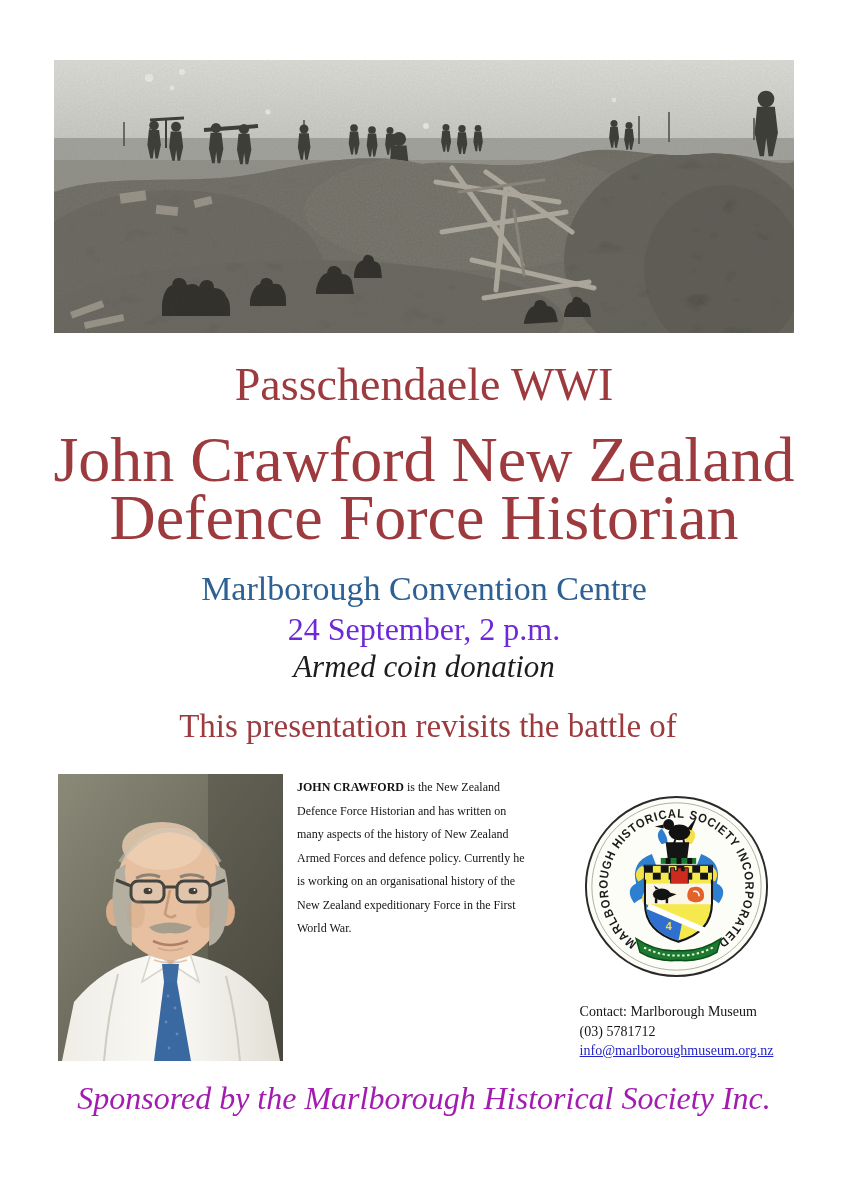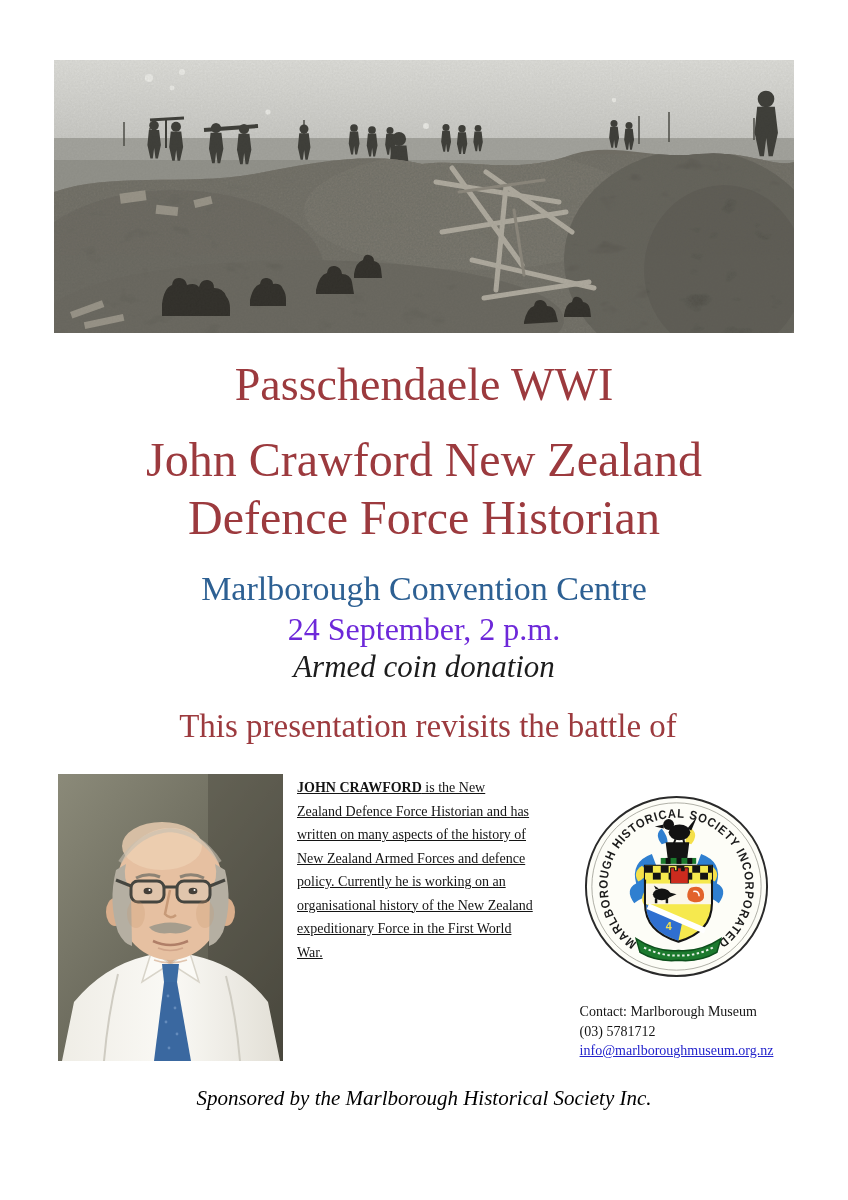--- a/index.html
+++ b/index.html
@@ -2,35 +2,35 @@
 <html><head>
 <meta charset="utf-8">
 <style>
   html,body{margin:0;padding:0;background:#ffffff;}
   .poster{
     position:relative;width:848px;height:1200px;margin:0 auto;background:#ffffff;
     font-family:"Liberation Serif", serif;color:#1c1c1c;text-align:center;overflow:hidden;
   }
   .war-photo{display:block;width:740px;height:273px;margin:60px auto 0;}
   .main-title{margin-top:26px;font-size:46px;line-height:52px;color:#9c3a3e;}
-  .speaker-title{margin-top:20px;font-size:48px;line-height:58px;color:#9c3a3e;}
+  .speaker-title{margin-top:20px;font-size:64px;line-height:58px;color:#9c3a3e;}
   .venue{margin-top:22px;font-size:34px;line-height:40px;color:#2d6093;}
   .datetime{margin-top:2px;font-size:32px;line-height:37px;color:#6d28d9;}
   .donation{font-size:31px;line-height:37px;font-style:italic;color:#1c1c1c;}
   .desc{margin-top:22px;font-size:33px;line-height:39px;color:#9c3a3e;padding-left:8px;}
   .bottom{margin-top:28px;margin-left:58px;width:740px;display:flex;text-align:left;}
   .portrait{width:225px;height:287px;flex:0 0 auto;display:block;}
   .bio{flex:0 0 auto;width:236px;margin-left:14px;padding-top:2px;
-       font-size:14px;line-height:23.5px;color:#141414;text-decoration:underline;}
+       font-size:12px;line-height:23.5px;color:#141414;}
   .bio b{font-weight:bold;}
   .right-col{flex:1 1 auto;display:flex;flex-direction:column;align-items:center;padding-left:22px;}
   .society-logo{display:block;width:187px;height:187px;margin-top:19px;}
   .contact{margin-top:22px;font-size:14px;line-height:19.5px;color:#141414;}
   .contact a{color:#2323cc;text-decoration:underline;cursor:pointer;}
-  .sponsored{margin-top:20px;font-size:21px;line-height:34px;font-style:italic;color:#000000;}
+  .sponsored{margin-top:20px;font-size:32px;line-height:34px;font-style:italic;color:#a21caf;}
 </style>
 </head>
 <body>
 
 <div class="poster">
 
   <svg class="war-photo" viewBox="0 0 740 273" preserveAspectRatio="none" aria-hidden="true">
     <defs>
       <linearGradient id="skyG" x1="0" y1="0" x2="0" y2="1">
         <stop offset="0" stop-color="#e3e3df"></stop>

